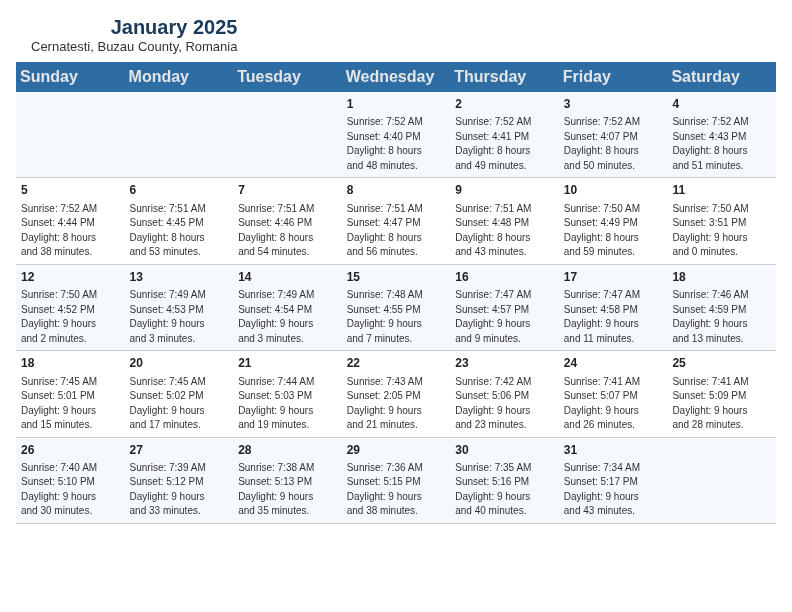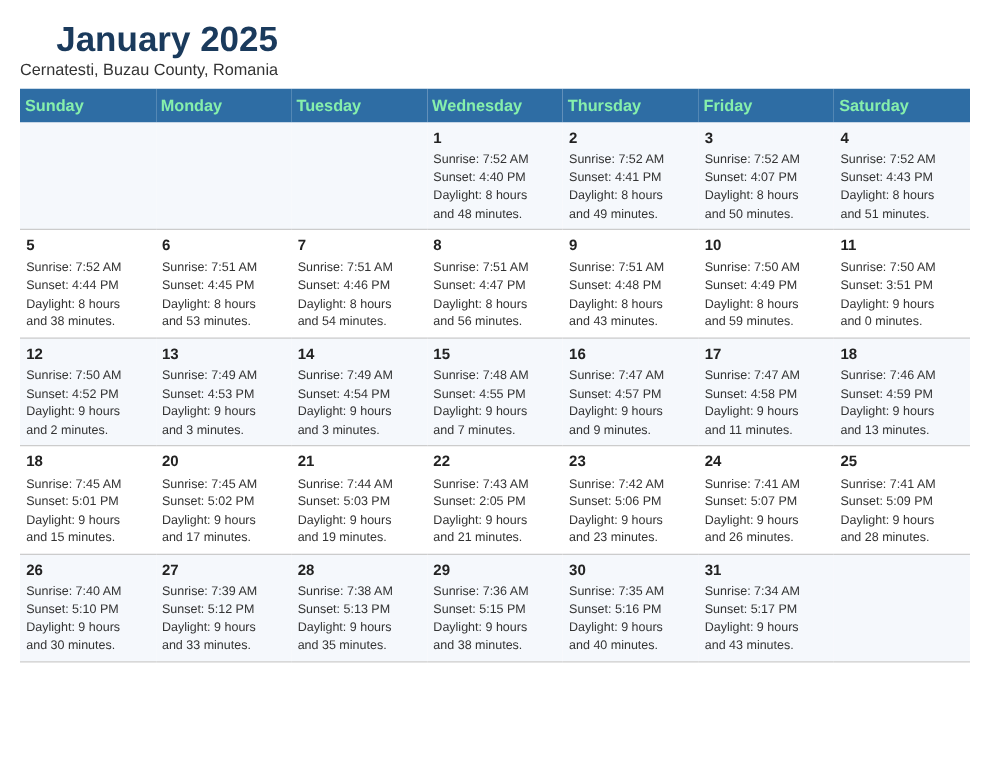--- a/index.html
+++ b/index.html
@@ -28,39 +28,40 @@
       line-height: 1.1;
     }
     .logo-icon {
       width: 28px;
       height: 28px;
     }
     .title-block {
       text-align: right;
     }
     .month-title {
-      font-size: 28px;
+      font-size: 20px;
       font-weight: bold;
       color: #1a3a5c;
     }
     .subtitle {
       font-size: 13px;
       color: #333;
+      margin-left: 15px;
     }
     table {
       width: 100%;
       border-collapse: collapse;
       font-size: 10.5px;
     }
     thead tr th {
       background: #2e6da4;
-      color: #86efac;
+      color: #e5e5e5;
       padding: 6px 4px;
       text-align: left;
-      font-size: 13px;
+      font-size: 16px;
       font-weight: bold;
     }
     tbody tr {
       border-bottom: 1px solid #ccc;
     }
     tbody tr:nth-child(odd) {
       background: #f5f8fc;
     }
     tbody tr:nth-child(even) {
       background: #fff;

